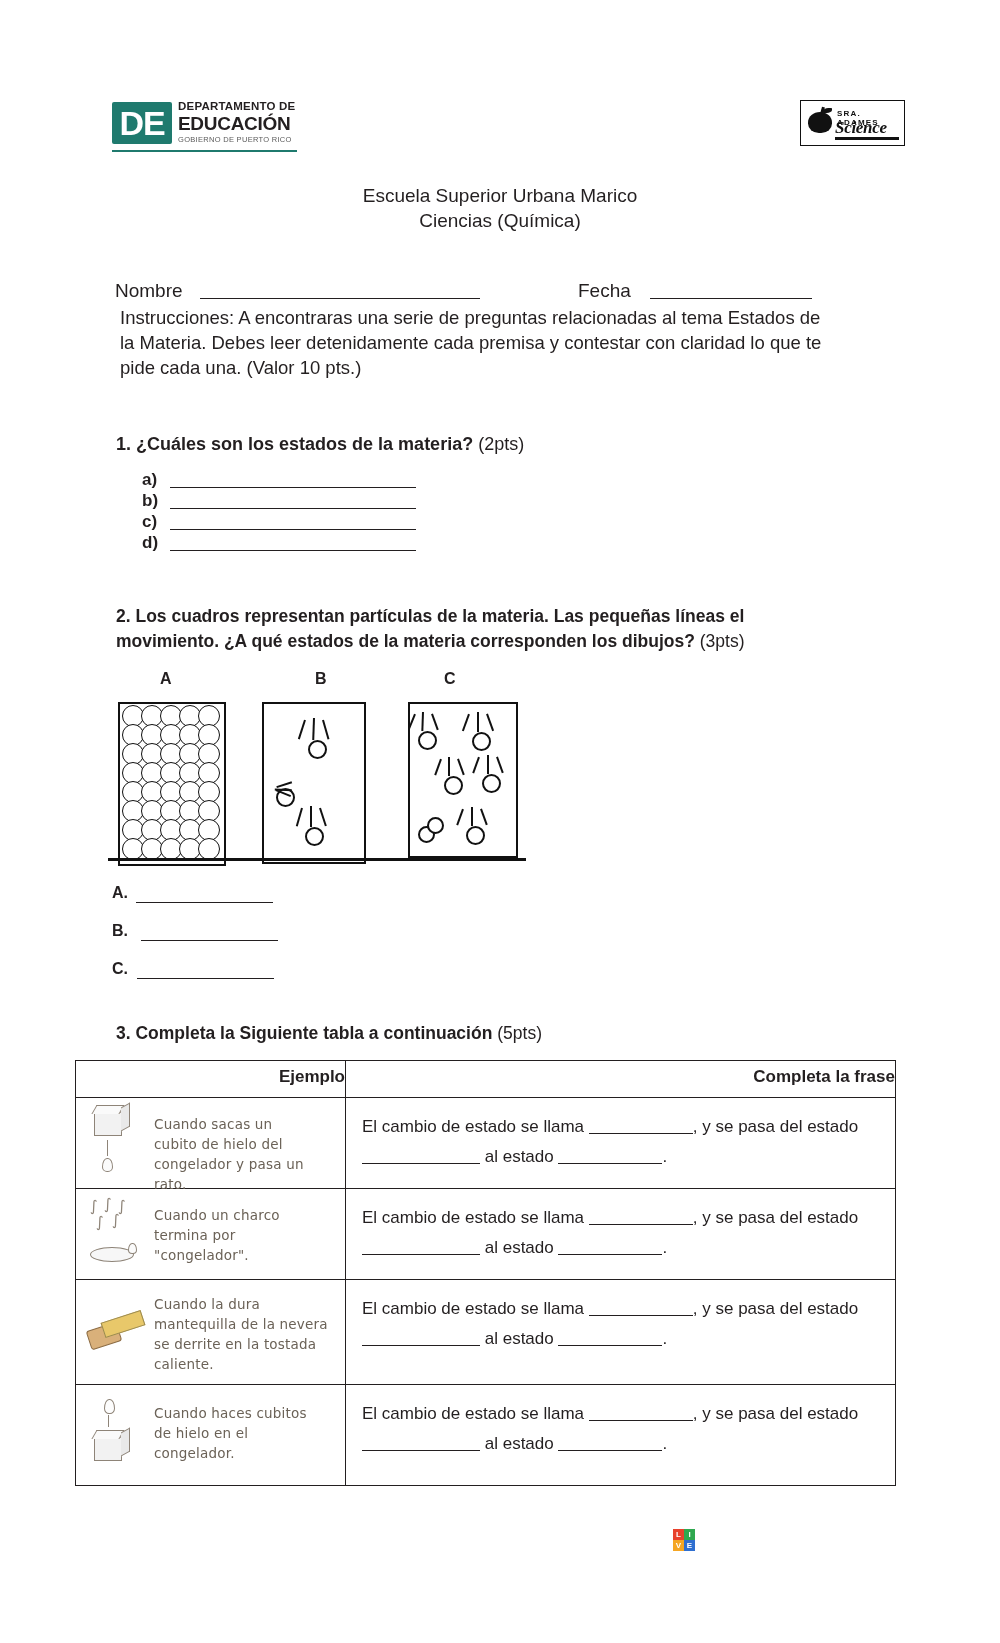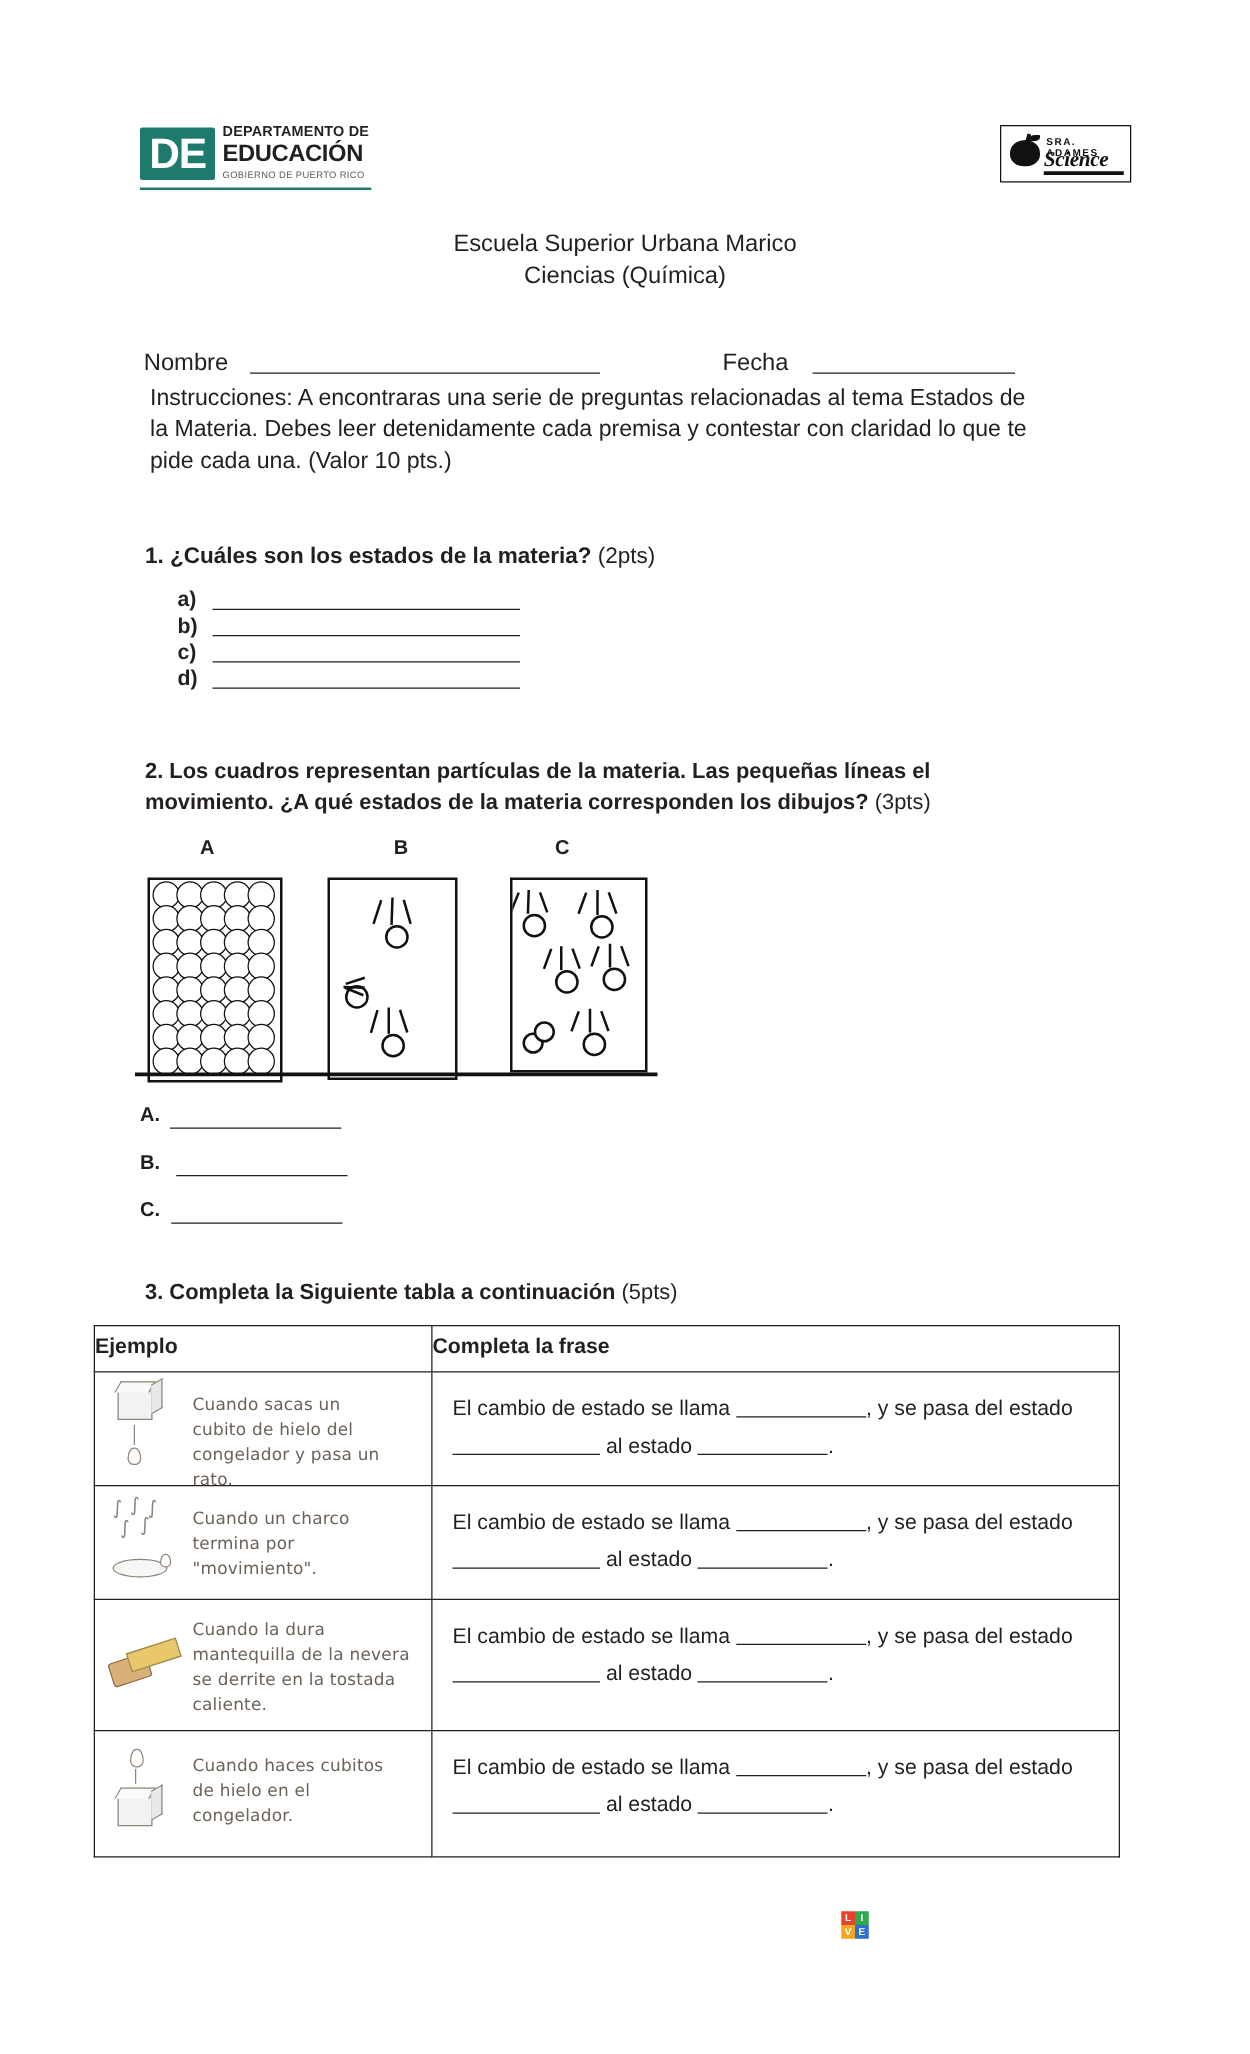--- a/index.html
+++ b/index.html
@@ -341,21 +341,21 @@
     table-layout: fixed;
   }
   table.tbl th, table.tbl td {
     border: 1px solid #231f20;
     vertical-align: top;
   }
   table.tbl th {
     font-size: 17px;
     font-weight: bold;
     padding: 6px 0 8px 0;
-    text-align: left;
+    text-align: right;
     height: 22px;
   }
   .col-ex { width: 270px; }
   .col-fr { width: 550px; }
   td.ex-cell {
     height: 90px;
     padding: 0;
     position: relative;
   }
   td.fr-cell {
@@ -725,21 +725,21 @@
         <td class="ex-cell">
           <div class="ex-art">
             <div class="vap" style="left:6px;top:0px;">∫</div>
             <div class="vap" style="left:20px;top:-2px;">∫</div>
             <div class="vap" style="left:34px;top:0px;">∫</div>
             <div class="vap" style="left:12px;top:16px;">∫</div>
             <div class="vap" style="left:28px;top:14px;">∫</div>
             <div class="puddle" style="left:6px;top:50px;"></div>
             <div class="drop" style="left:44px;top:46px;width:7px;height:9px;"></div>
           </div>
-          <div class="hand" style="left:78px;top:16px;width:165px;">Cuando un charco termina por "movimiento".</div>
+          <div class="hand" style="left:78px;top:16px;width:165px;">Cuando un charco termina por "congelador".</div>
         </td>
         <td class="fr-cell">
           <span>El cambio de estado se llama</span>
           <span class="blank-s"></span><span>, y se pasa del estado</span>
           <span class="blank-m"></span>
           <span>al estado</span>
           <span class="blank-s"></span><span>.</span>
         </td>
       </tr>
 

